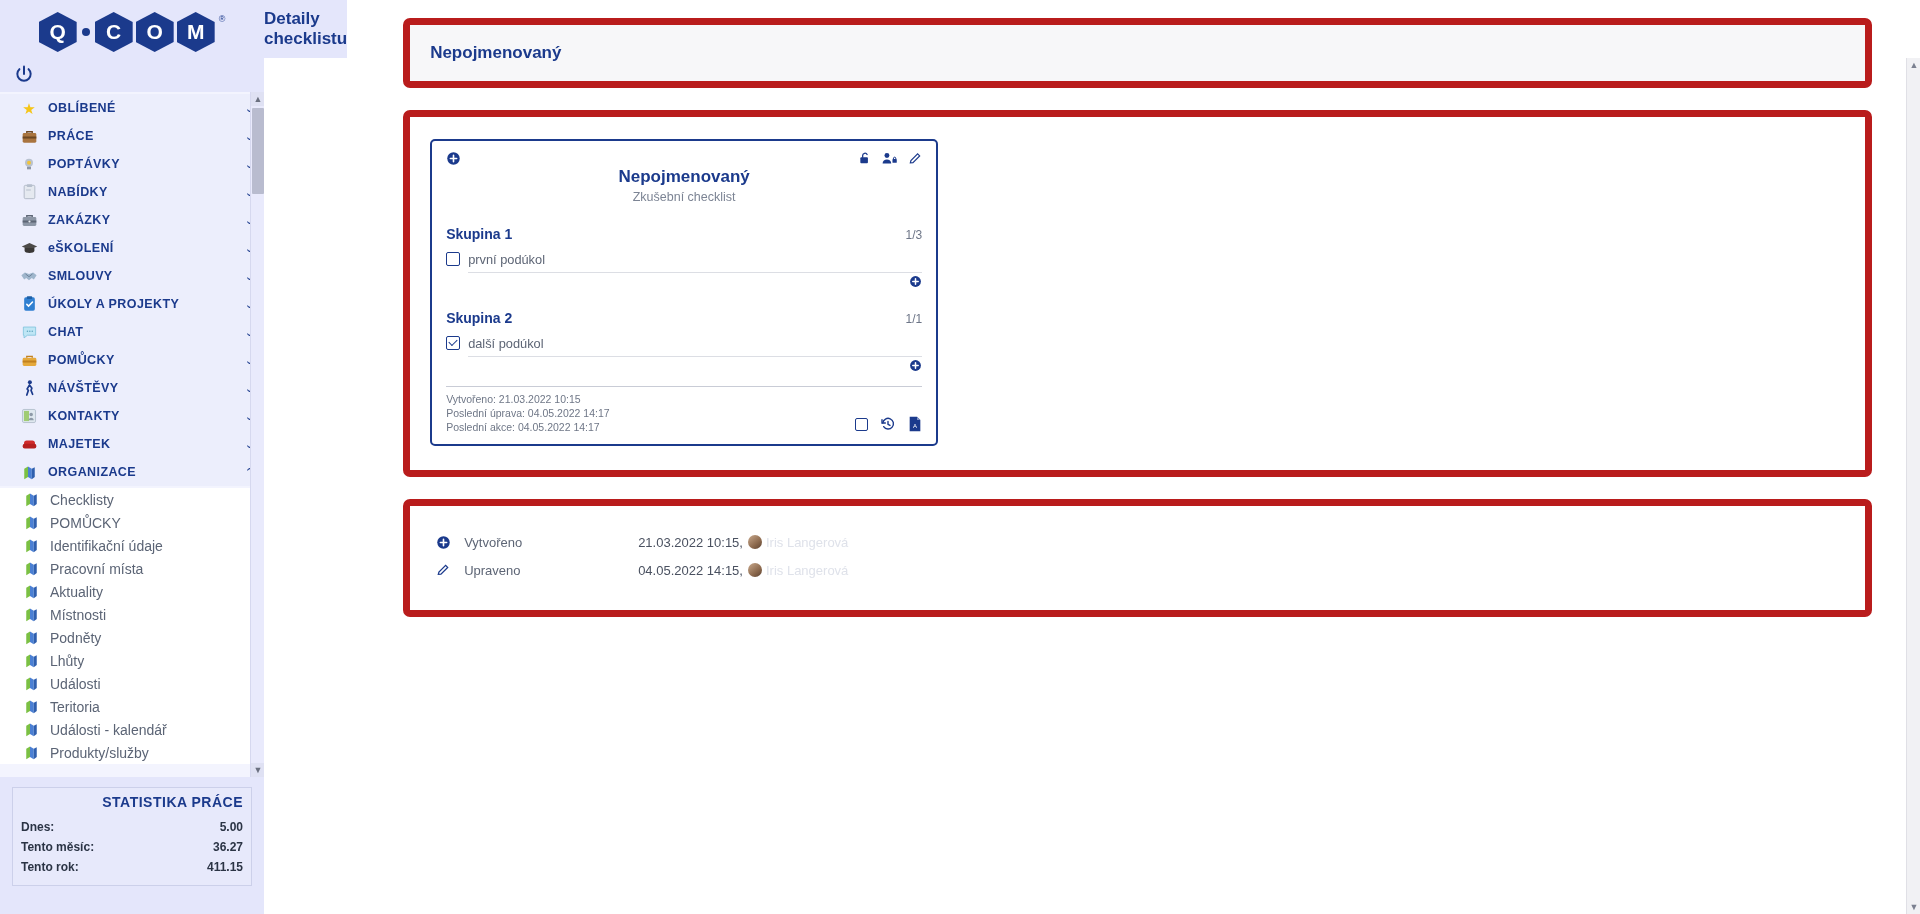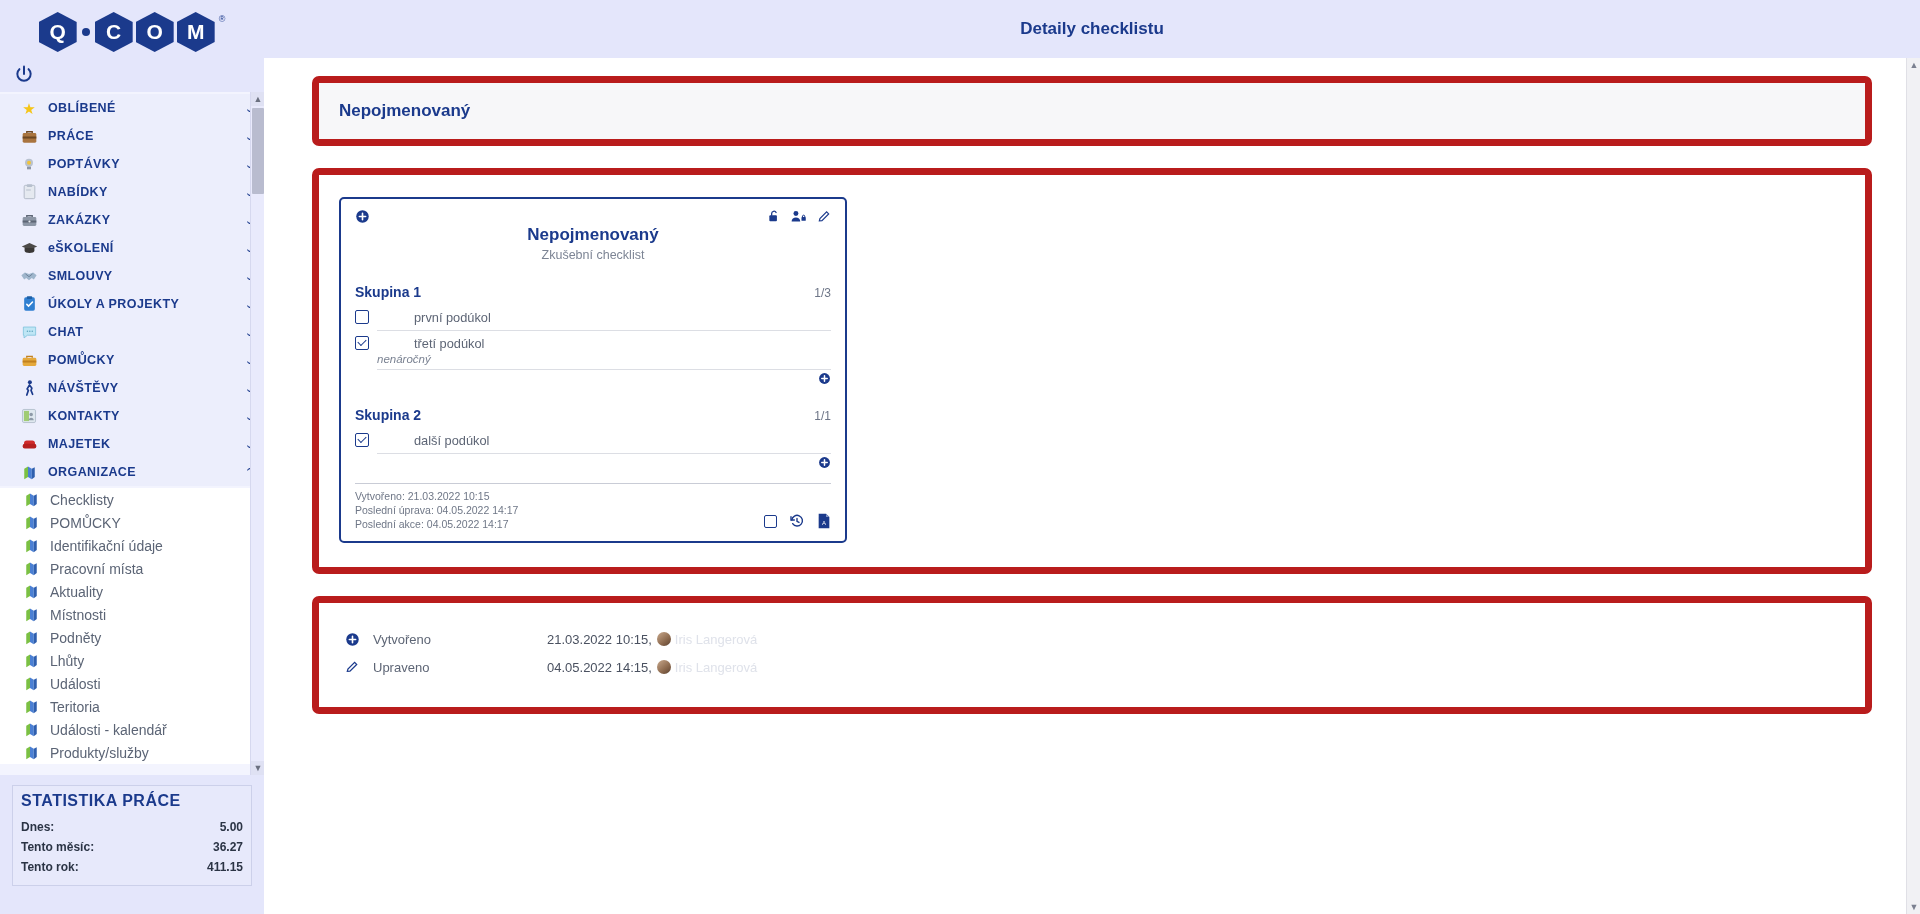--- a/index.html
+++ b/index.html
@@ -88,35 +88,35 @@
   .sb-arrow.bottom { position: absolute; bottom: 0; left: 0; }
 
   
   .stats {
     margin: 10px 12px 6px 12px;
     background: #e7e9fb;
     border: 1px solid #ccd0ea;
     padding: 6px 8px 8px 8px;
   }
   .stats-title {
-    text-align: left; font-size: 16px; font-weight: bold;
+    text-align: right; font-size: 14px; font-weight: bold;
     color: #1b3a8c; letter-spacing: .5px; padding-bottom: 7px;
   }
   .stat-row {
     display: flex; justify-content: space-between;
     font-size: 12px; font-weight: bold; color: #2b3445;
     padding: 3px 0;
   }
   .sidebar-foot { height: 22px; background: #e4e6fb; }
 
   
   .main {
     flex: 1 1 auto; height: 914px;
-    display: flex; flex-direction: column;
-    background: #ffffff; position: relative;
+    display: flex; flex-direction: row;
+    background: #ffffff; position: relative; gap: 8px;
   }
   .topbar {
     height: 58px; background: #e4e6fb;
     display: flex; align-items: center; justify-content: center;
     flex: 0 0 58px;
   }
   .topbar-title { font-size: 17px; font-weight: bold; color: #1b3a8c; }
 
   .content {
     flex: 1 1 auto; overflow: hidden; padding: 18px 0 0 0;
@@ -170,21 +170,21 @@
     border-radius: 2px; background: #fff;
     display: inline-flex; align-items: center; justify-content: center;
     cursor: pointer; flex: 0 0 14px;
   }
   .cbox.checked::after {
     content: ""; width: 7px; height: 4px;
     border-left: 1.8px solid #1b3a8c; border-bottom: 1.8px solid #1b3a8c;
     transform: rotate(-45deg); margin-top: -2px;
   }
   .task-texts { flex: 1 1 auto; }
-  .task-name { font-size: 12.8px; color: #5d6575; line-height: 1.25; margin-left: 37px; }
+  .task-name { font-size: 12.8px; color: #5d6575; line-height: 1.25; }
   .task-note { font-size: 11.5px; color: #7a8292; font-style: italic; margin-top: 1px; }
 
   .add-row { display: flex; justify-content: flex-end; margin-top: 2px; }
   .plus-ic { color: #1b3a8c; cursor: pointer; display: inline-flex; }
 
   .card-foot {
     margin-top: 14px; border-top: 1px solid #c9ccd6; padding-top: 5px;
     display: flex; align-items: flex-end; justify-content: space-between;
   }
   .meta-lines { font-size: 10.5px; color: #6f7787; line-height: 1.35; }
@@ -601,27 +601,20 @@
                 <div class="group-head">
                   <span class="group-name">Skupina 1</span>
                   <span class="group-count">1/3</span>
                 </div>
                 <div class="task">
                   <span class="cbox"></span>
                   <div class="task-texts">
                     <div class="task-name">první podúkol</div>
                   </div>
                 </div>
-                <div class="task">
-                  <span class="cbox checked"></span>
-                  <div class="task-texts">
-                    <div class="task-name">třetí podúkol</div>
-                    <div class="task-note">nenáročný</div>
-                  </div>
-                </div>
                 <div class="add-row">
                   <span class="plus-ic">
                     <svg width="13" height="13" viewBox="0 0 24 24">
                       <circle cx="12" cy="12" r="10" fill="#1b3a8c"></circle>
                       <path d="M12 7v10M7 12h10" stroke="#fff" stroke-width="2.8" stroke-linecap="round"></path>
                     </svg>
                   </span>
                 </div>
                 <div class="group-head">
                   <span class="group-name">Skupina 2</span>

